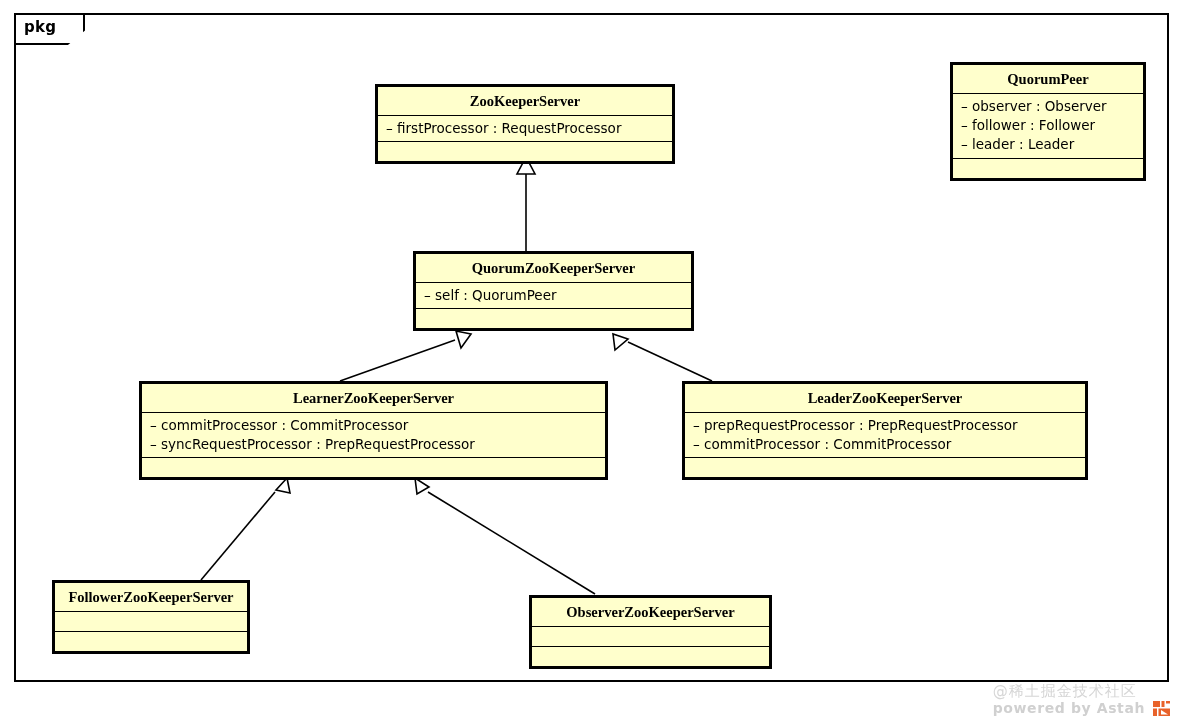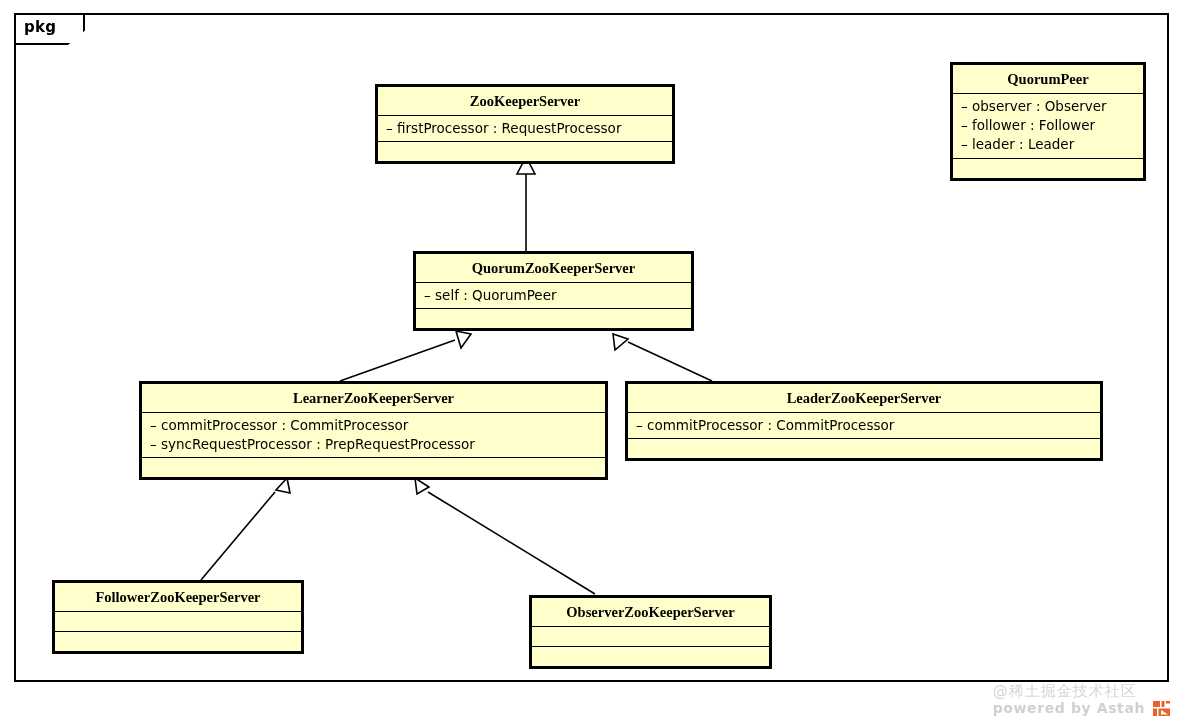--- a/index.html
+++ b/index.html
@@ -185,29 +185,30 @@
 
   <div class="uml-class" style="left:139px; top:381px; width:469px;">
     <div class="uml-name">LearnerZooKeeperServer</div>
     <div class="uml-compartment">
       <div class="uml-attr">– commitProcessor : CommitProcessor</div>
       <div class="uml-attr">– syncRequestProcessor : PrepRequestProcessor</div>
     </div>
     <div class="uml-compartment empty"></div>
   </div>
 
-  <div class="uml-class" style="left:625px; top:381px; width:478px;">
+  <div class="uml-class" style="left:682px; top:381px; width:406px;">
     <div class="uml-name">LeaderZooKeeperServer</div>
     <div class="uml-compartment">
+      <div class="uml-attr">– prepRequestProcessor : PrepRequestProcessor</div>
       <div class="uml-attr">– commitProcessor : CommitProcessor</div>
     </div>
     <div class="uml-compartment empty"></div>
   </div>
 
-  <div class="uml-class" style="left:52px; top:580px; width:252px;">
+  <div class="uml-class" style="left:52px; top:580px; width:198px;">
     <div class="uml-name">FollowerZooKeeperServer</div>
     <div class="uml-compartment empty"></div>
     <div class="uml-compartment empty"></div>
   </div>
 
   <div class="uml-class" style="left:529px; top:595px; width:243px;">
     <div class="uml-name">ObserverZooKeeperServer</div>
     <div class="uml-compartment empty"></div>
     <div class="uml-compartment empty"></div>
   </div>

